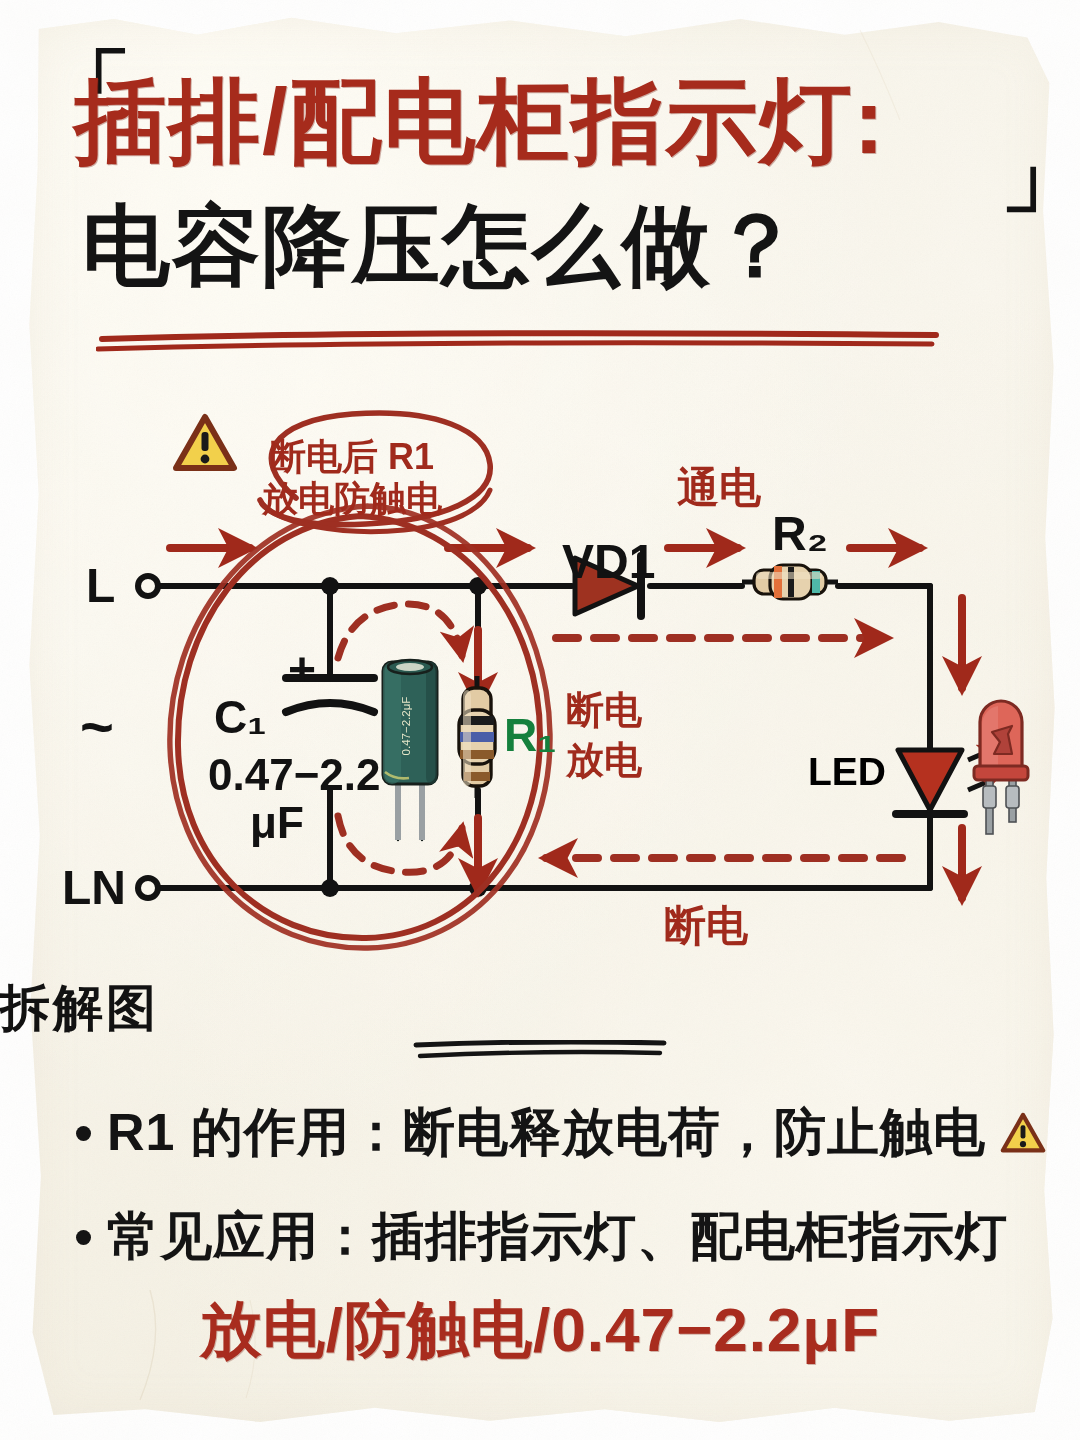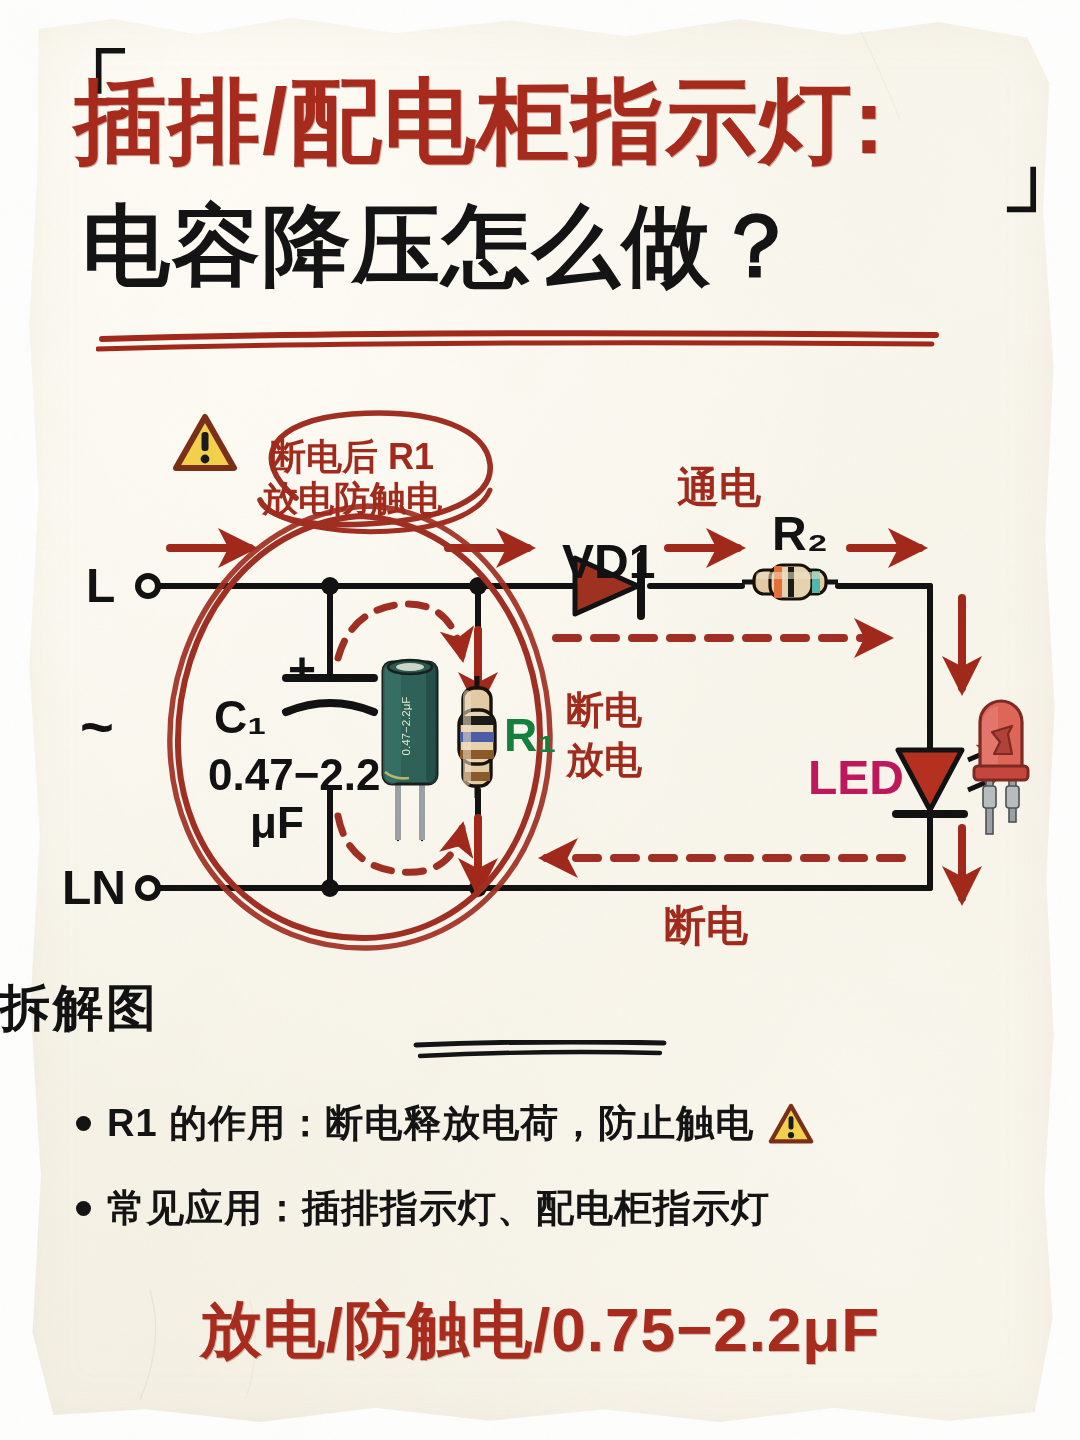--- a/index.html
+++ b/index.html
@@ -80,21 +80,21 @@
     position:absolute;left:0;top:975px;width:1080px;text-align:left;
   }
   .sec-head .txt{
     font-size:50px;font-weight:700;color:#121212;letter-spacing:3px;
   }
   .sec-underline{position:absolute;left:0;top:1040px;width:1080px;text-align:center;}
   
   .bullets{position:absolute;left:76px;top:1098px;width:940px;}
   .blt{
     display:flex;align-items:center;margin-bottom:34px;
-    font-size:38px;font-weight:700;color:#141414;letter-spacing:1px;
+    font-size:52px;font-weight:700;color:#141414;letter-spacing:1px;
     white-space:nowrap;
   }
   .dot{
     width:15px;height:15px;border-radius:50%;background:#141414;
     margin-right:16px;flex:0 0 auto;
   }
   .warn-inline{margin-left:14px;display:inline-flex;}
   
   .footer{
     position:absolute;left:0;top:1288px;width:1080px;text-align:center;
@@ -242,21 +242,21 @@
     <div style="position:absolute;left:62px;top:462px;font-size:48px;font-weight:700;color:#121212;">LN</div>
 
     <div style="position:absolute;left:214px;top:292px;font-size:46px;font-weight:700;color:#121212;">C₁</div>
     <div style="position:absolute;left:288px;top:244px;font-size:48px;font-weight:700;color:#121212;">+</div>
     <div style="position:absolute;left:208px;top:352px;font-size:44px;font-weight:700;color:#121212;white-space:nowrap;">0.47−2.2</div>
     <div style="position:absolute;left:250px;top:400px;font-size:44px;font-weight:700;color:#121212;">μF</div>
 
     <div style="position:absolute;left:504px;top:310px;font-size:46px;font-weight:700;color:#15803d;">R₁</div>
     <div style="position:absolute;left:562px;top:108px;font-size:48px;font-weight:700;color:#121212;margin-top:28px;">VD1</div>
     <div style="position:absolute;left:772px;top:108px;font-size:48px;font-weight:700;color:#121212;">R₂</div>
-    <div style="position:absolute;left:808px;top:352px;font-size:48px;font-weight:700;color:#be185d;">LED</div>
+    <div style="position:absolute;left:808px;top:352px;font-size:39px;font-weight:700;color:#000000;">LED</div>
 
     <div style="position:absolute;left:270px;top:36px;font-size:36px;font-weight:700;color:#A02A1C;line-height:1.25;white-space:nowrap;">断电后 R1</div>
     <div style="position:absolute;left:262px;top:78px;font-size:36px;font-weight:700;color:#A02A1C;line-height:1.25;white-space:nowrap;">放电防触电</div>
 
     <div style="position:absolute;left:677px;top:62px;font-size:42px;font-weight:700;color:#A02A1C;">通电</div>
 
     <div style="position:absolute;left:566px;top:288px;font-size:38px;font-weight:700;color:#A02A1C;line-height:1.3;">断电</div>
     <div style="position:absolute;left:566px;top:338px;font-size:38px;font-weight:700;color:#A02A1C;line-height:1.3;">放电</div>
 
     <div style="position:absolute;left:664px;top:500px;font-size:42px;font-weight:700;color:#A02A1C;">断电</div>
@@ -337,15 +337,15 @@
           <circle cx="33" cy="47" r="4.4" fill="#1a1a1a"></circle>
         </svg>
       </span>
     </div>
     <div class="blt">
       <span class="dot"></span>
       <span class="lbl">常见应用：插排指示灯、配电柜指示灯</span>
     </div>
   </div>
 
-  <div class="footer">放电/防触电/0.75−2.2μF</div>
+  <div class="footer">放电/防触电/0.47−2.2μF</div>
 
 </div>
 
 </body></html>

